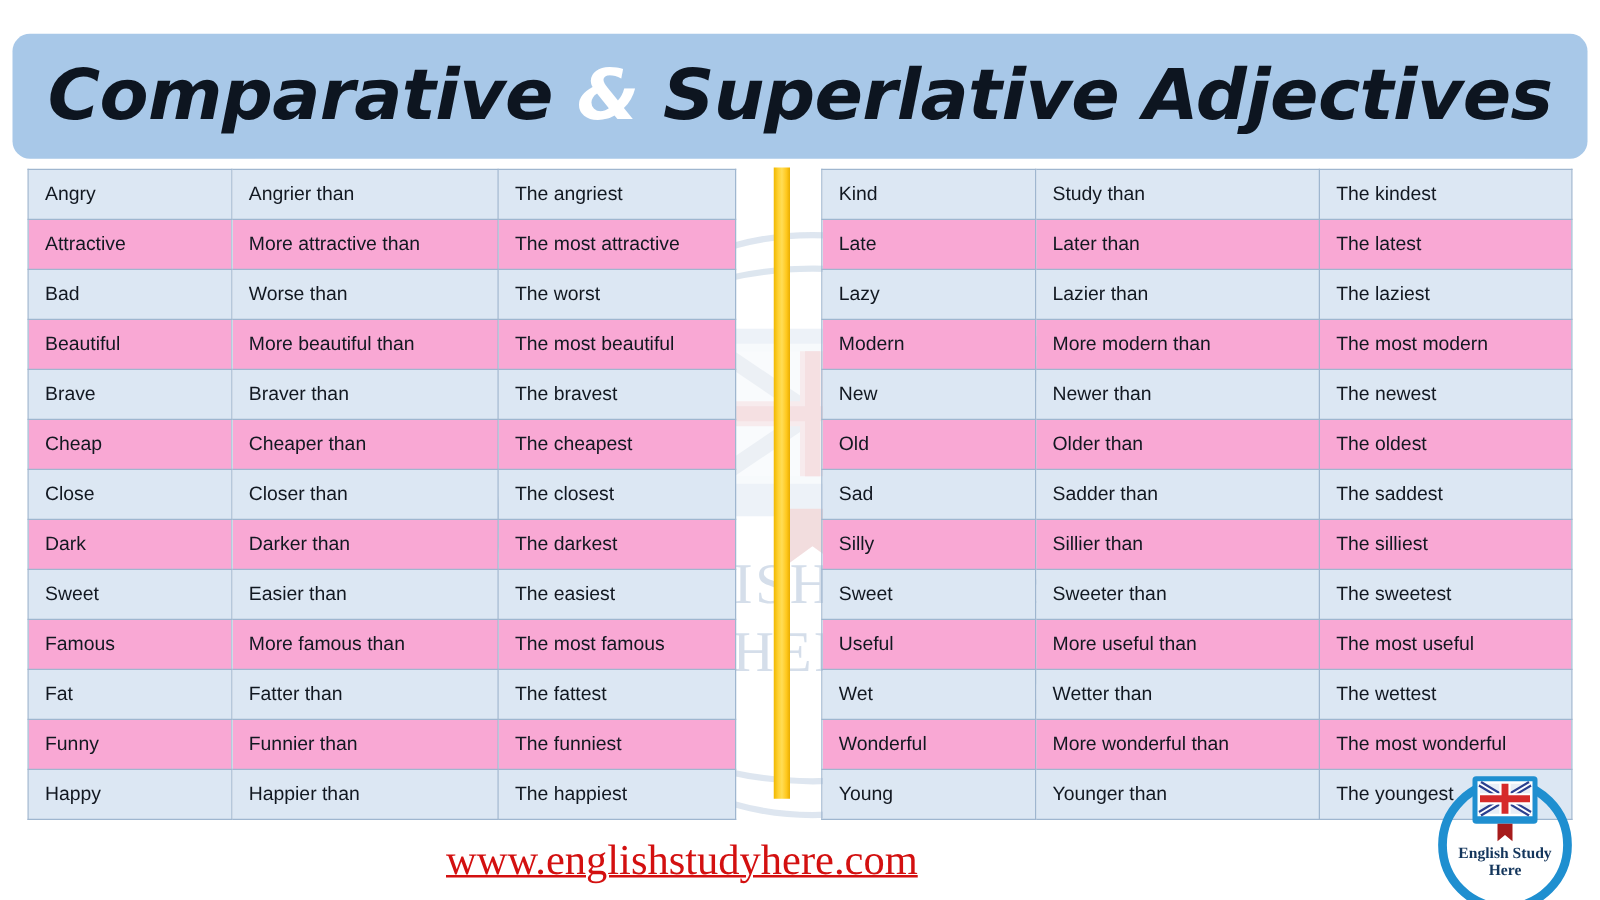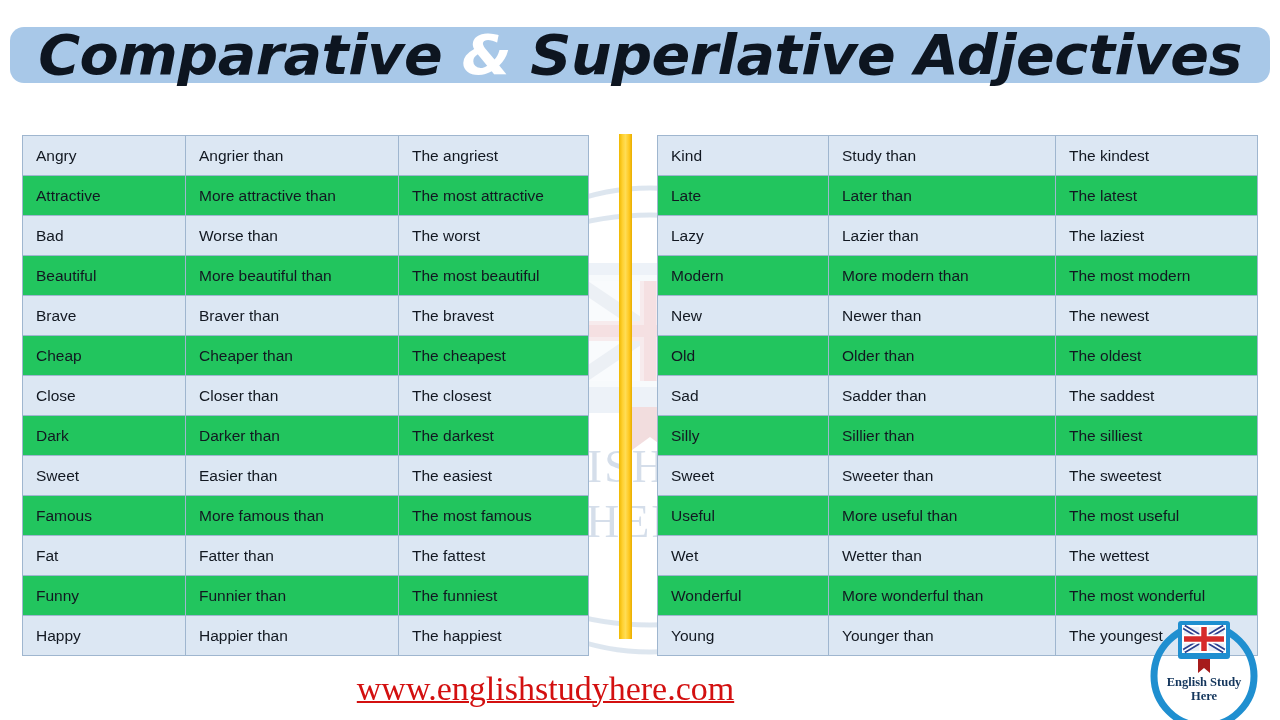--- a/index.html
+++ b/index.html
@@ -14,21 +14,21 @@
     overflow: hidden;
     position: relative;
   }
 
   
   #title-banner {
     position: absolute;
     left: 10px;
     top: 27px;
     width: 1260px;
-    height: 56px;
+    height: 100px;
     background: #a8c8e8;
     border-radius: 14px;
     display: flex;
     align-items: center;
     justify-content: center;
     box-sizing: border-box;
     z-index: 6;
   }
   #title-text {
     font-family: "DejaVu Sans", sans-serif;
@@ -85,21 +85,21 @@
   .tbl td {
     border: 1px solid #9fb6cf;
     height: 39px;
     padding: 0 0 0 13px;
     vertical-align: middle;
     white-space: nowrap;
     overflow: hidden;
     font-weight: 400;
   }
   .tbl tr.odd  td { background: #dce7f3; }
-  .tbl tr.even td { background: #22c55e; }
+  .tbl tr.even td { background: #f9a8d4; }
 
   
   #table-left  col.c1 { width: 163px; }
   #table-left  col.c2 { width: 213px; }
   #table-left  col.c3 { width: 190px; }
   
   #table-right col.c1 { width: 171px; }
   #table-right col.c2 { width: 227px; }
   #table-right col.c3 { width: 202px; }
 

